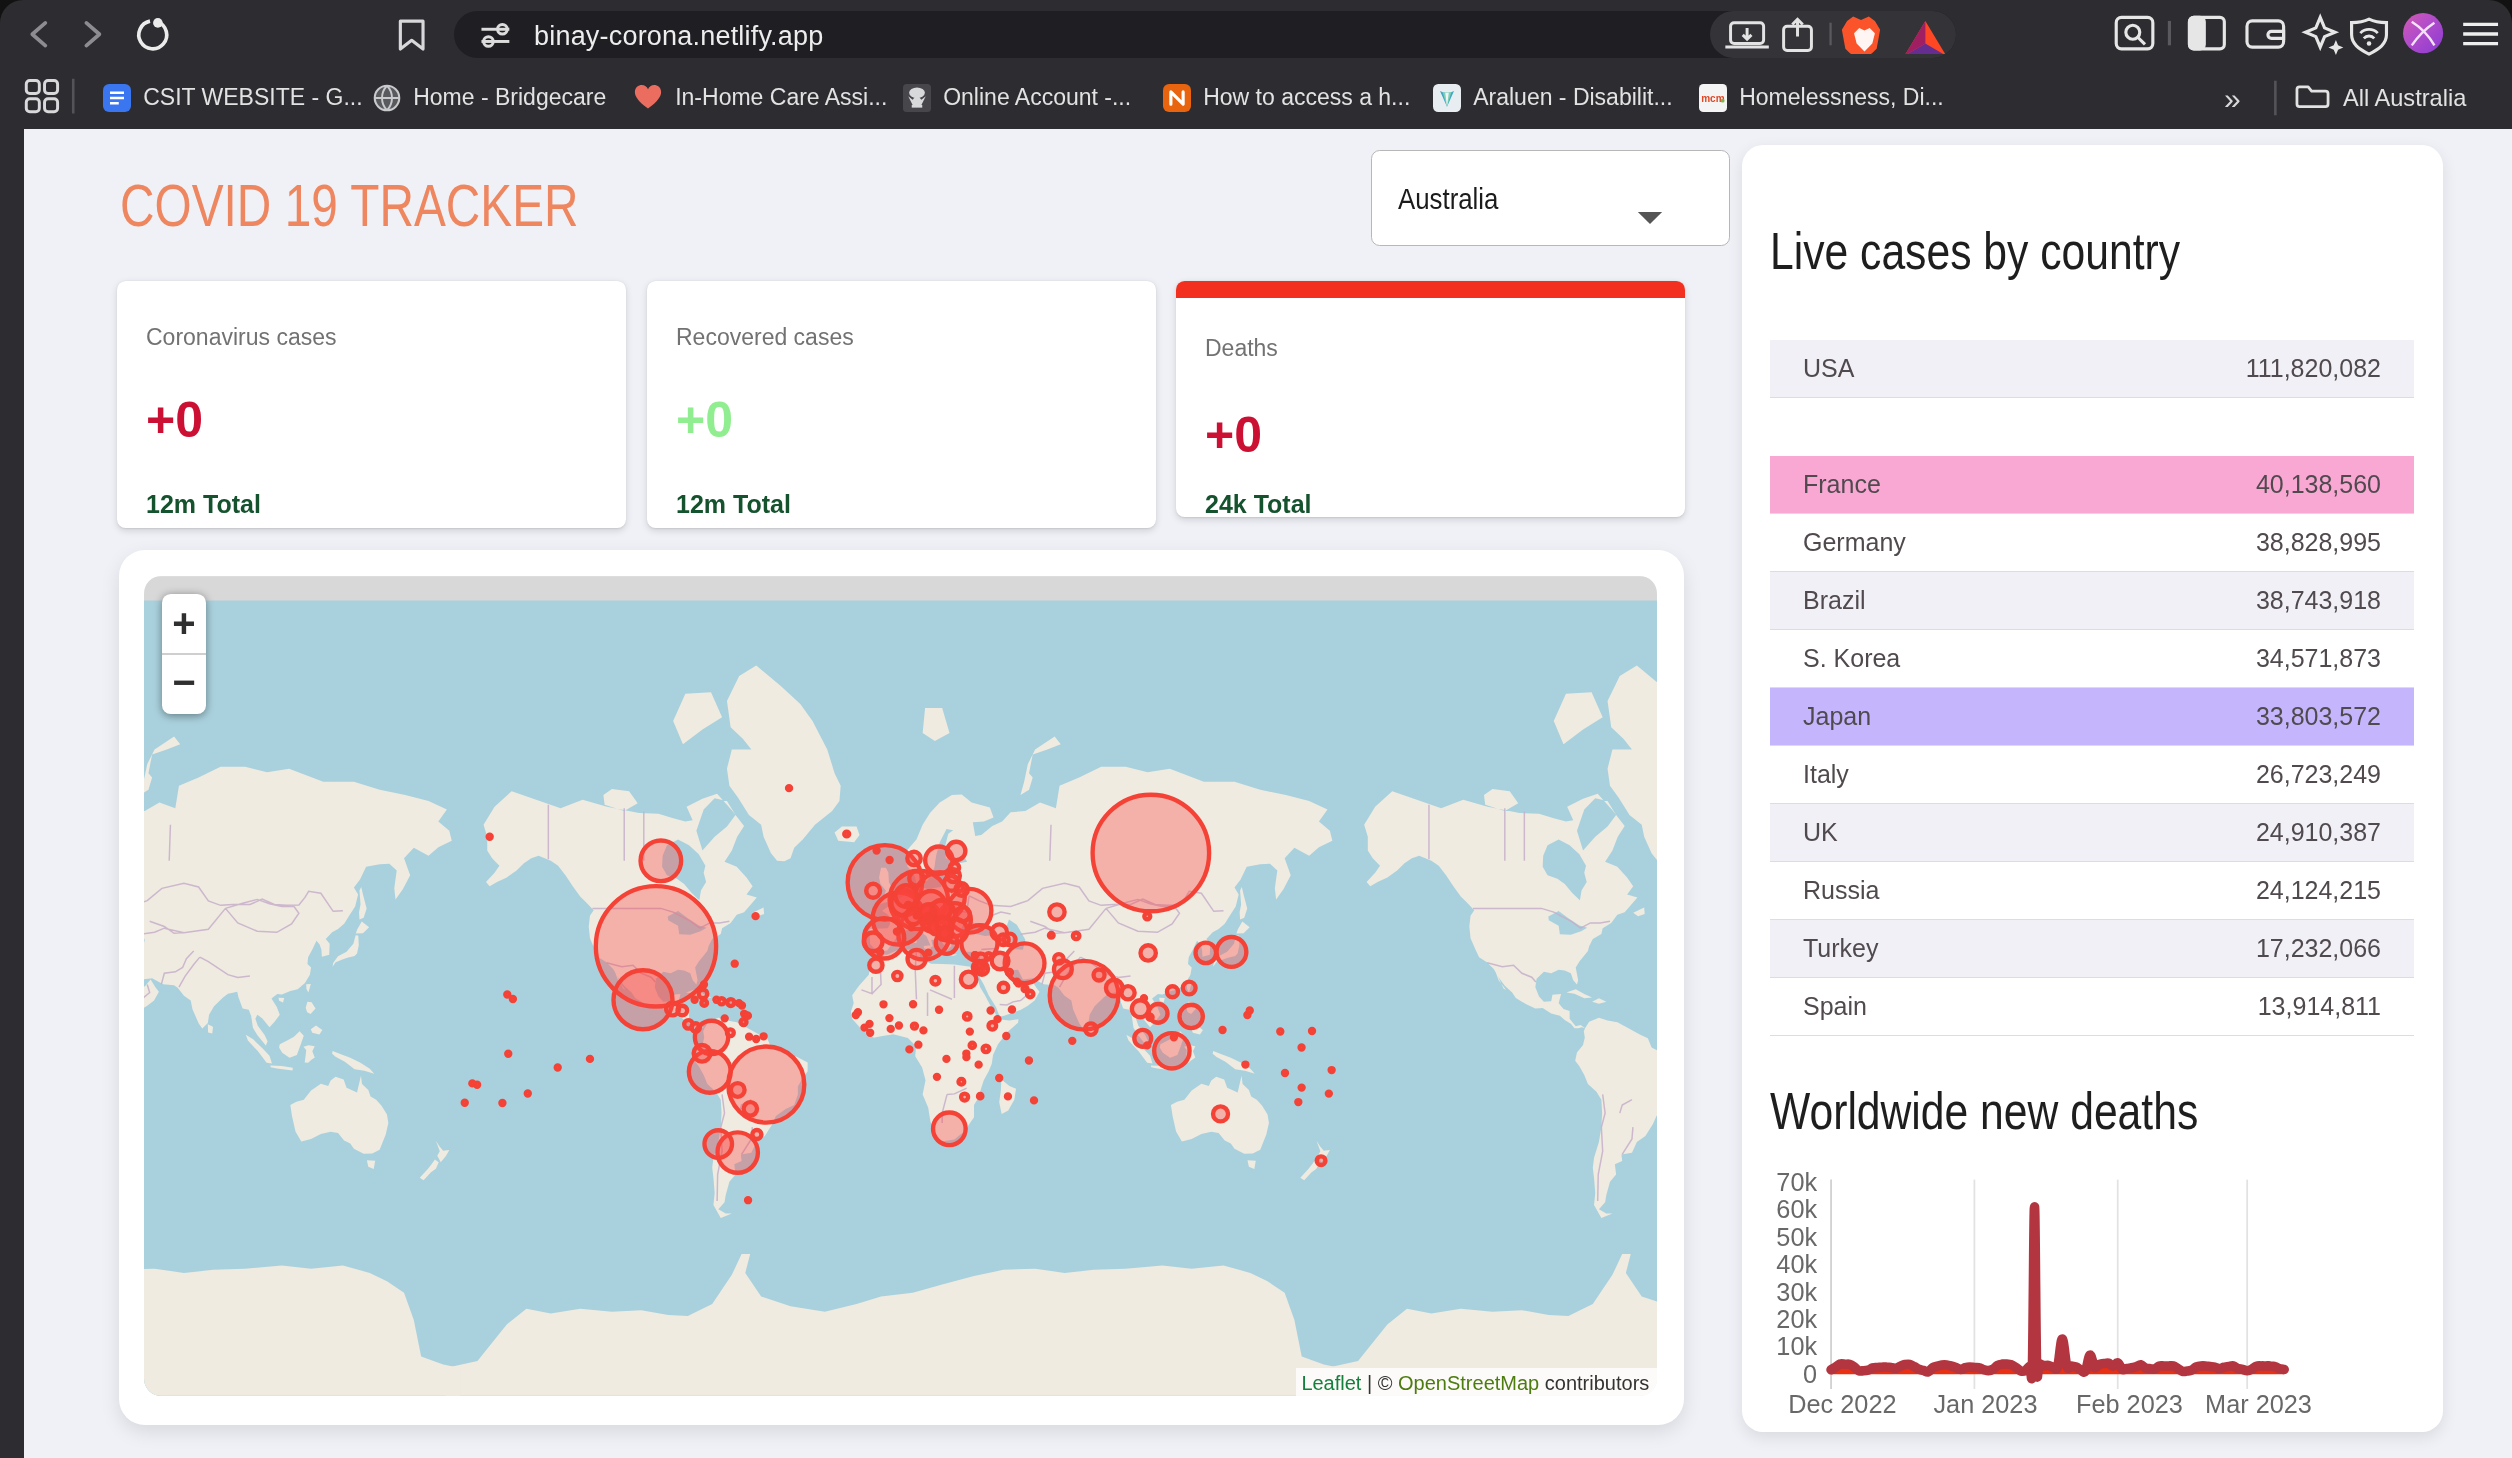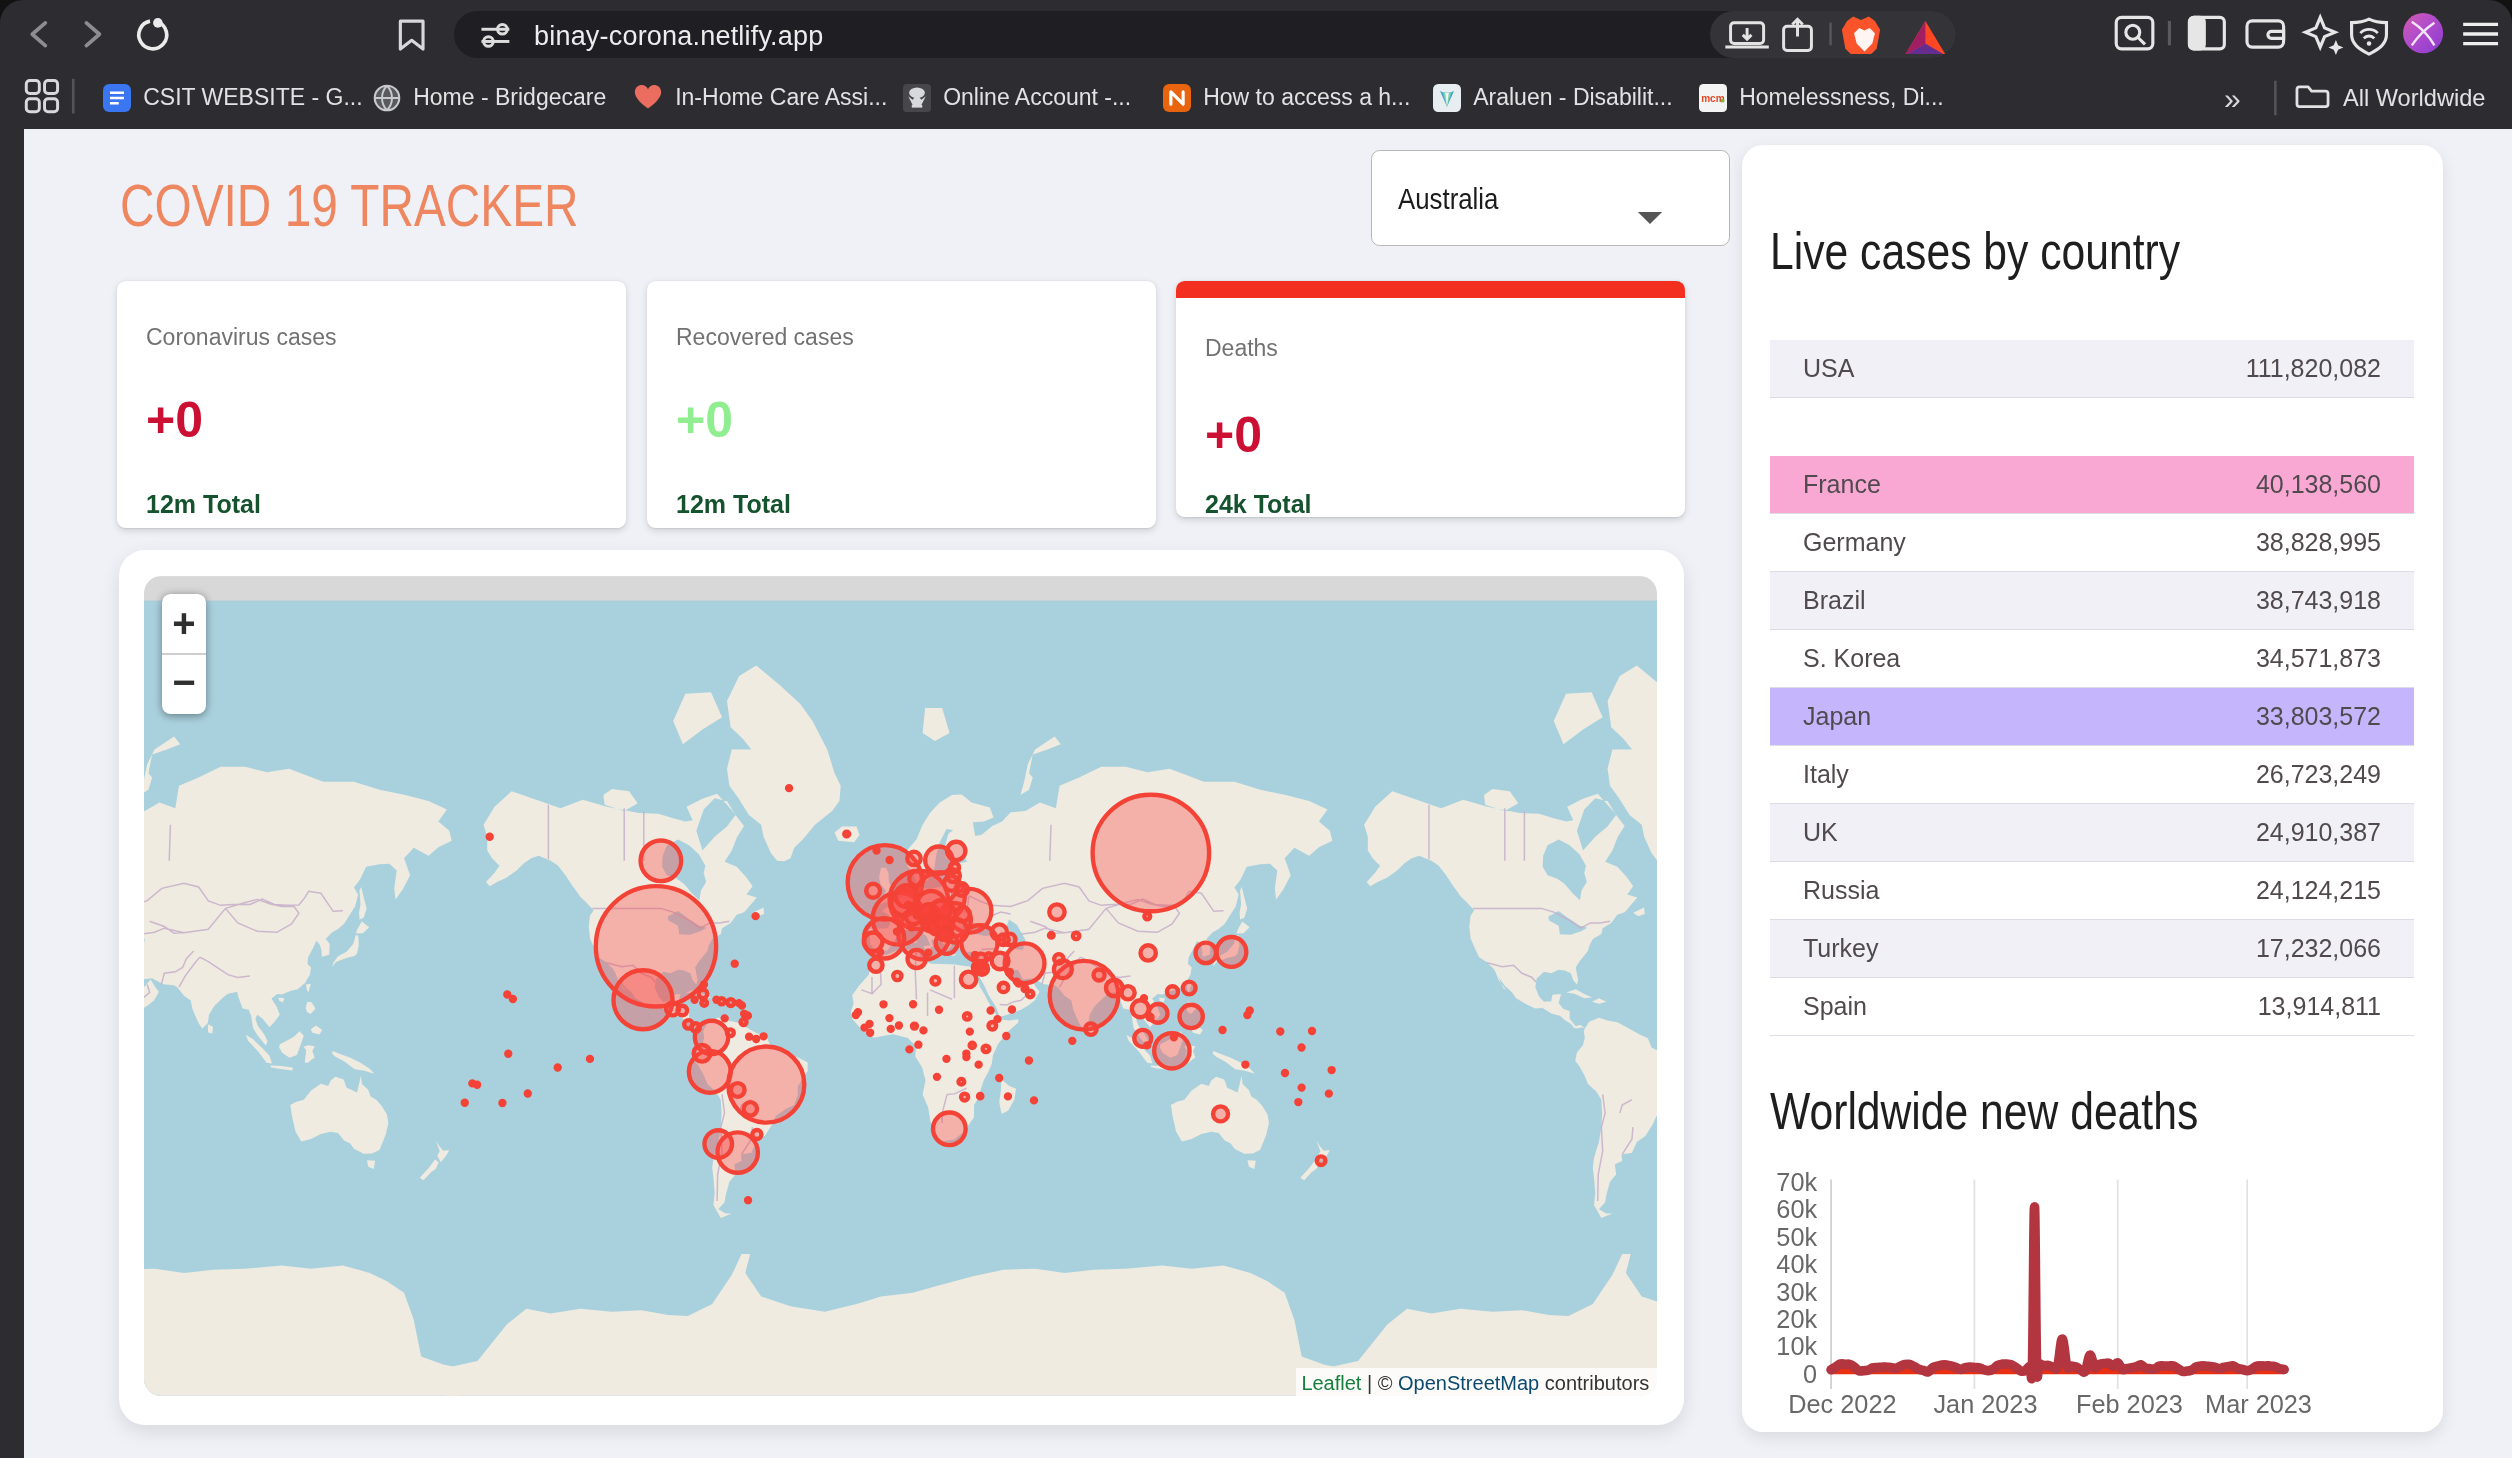--- a/index.html
+++ b/index.html
@@ -157,21 +157,21 @@
           <text x="2.5" y="20" font-size="11.5" font-weight="700" fill="#e04826" font-family="Liberation Sans">mcm</text>
           <circle cx="27" cy="19" r="2.2" fill="#7ab648"></circle>
         </svg>
     <span class="bktxt">Homelessness, Di...</span>
   </div>
   <div class="abs bktxt" style="left:2224px;top:82px;font-size:30px;color:#d9d9db">»</div>
   <svg class="abs" style="left:2268px;top:79px" width="70" height="38" viewBox="0 0 80 44">
         <line x1="8" y1="2" x2="8" y2="42" stroke="#545458" stroke-width="3"></line>
         <path d="M40 12 h10 l4 5 h16 a3 3 0 0 1 3 3 v12 a3 3 0 0 1 -3 3 h-30 a3 3 0 0 1 -3 -3 v-17 a3 3 0 0 1 3 -3 z" stroke="#e2e2e3" stroke-width="3.2" fill="none" stroke-linejoin="round" transform="translate(-4,-3)"></path>
       </svg>
-  <div class="abs bktxt" style="left:2343px;top:85px;font-size:23.6px">All Worldwide</div>
+  <div class="abs bktxt" style="left:2343px;top:85px;font-size:23.6px">All Australia</div>
 
   <div id="page">
     <div class="abs" style="left:96px;top:43px;font-size:59px;color:#ee8660;transform:scaleX(0.81);transform-origin:left top;white-space:nowrap">COVID 19 TRACKER</div>
     <div class="abs" style="left:1347px;top:21px;width:359px;height:96px;background:#fff;border:1.7px solid #b7b7b7;border-radius:8.7px"></div>
     <div class="abs" style="left:1374px;top:53px;font-size:30px;color:#1b1b1b;transform:scaleX(0.86);transform-origin:left top;white-space:nowrap">Australia</div>
     <svg class="abs" style="left:1613px;top:82px" width="26" height="14" viewBox="0 0 30 16">
           <path d="M1 1 L15 15 L29 1 Z" fill="#555"></path>
         </svg>
 
     <div class="card" style="left:93px;top:152px;width:509px;height:247px"></div>
@@ -409,21 +409,21 @@
                 <circle cx="844.2" cy="431.3" r="2.3"></circle>
               </g>
 </g>
 </svg></div>
     <div class="abs" style="left:138px;top:465px;width:44px;height:120px;background:#fff;border-radius:8.7px;box-shadow:0 1.7px 8.7px rgba(0,0,0,.4)">
       <div style="position:absolute;left:0;top:7px;width:44px;text-align:center;font-size:40px;font-weight:700;color:#2f2f2f">+</div>
       <div style="position:absolute;left:0;top:66px;width:44px;text-align:center;font-size:40px;font-weight:700;color:#2f2f2f">−</div>
       <div style="position:absolute;left:0;top:59px;width:44px;height:1.7px;background:#cfcfcf"></div>
     </div>
     <div class="abs" style="left:1272px;top:1239px;width:362px;height:29px;background:rgba(255,255,255,.8);font-size:20px;color:#333;text-align:right;padding:3.5px 8.7px 0 0;white-space:nowrap">
-      <span style="color:#15803d">Leaflet</span> | © <span style="color:#0c4a6e">OpenStreetMap</span> contributors
+      <span style="color:#15803d">Leaflet</span> | © <span style="color:#4d7c0f">OpenStreetMap</span> contributors
     </div>
 
     <div class="card" style="left:1718px;top:15.7px;width:701px;height:1287px;border-radius:21px;box-shadow:0 5.2px 15.7px rgba(0,0,0,.09)"></div>
     <h3 class="abs panelh" style="left:1746px;top:92px">Live cases by country</h3>
     <div class="trow" style="top:211px;background:#f0f0f6">
           <span class="cname">USA</span>
           <span class="cval">111,820,082</span>
         </div>
 <div class="trow" style="top:327px;background:#f9a8d4">
           <span class="cname">France</span>

